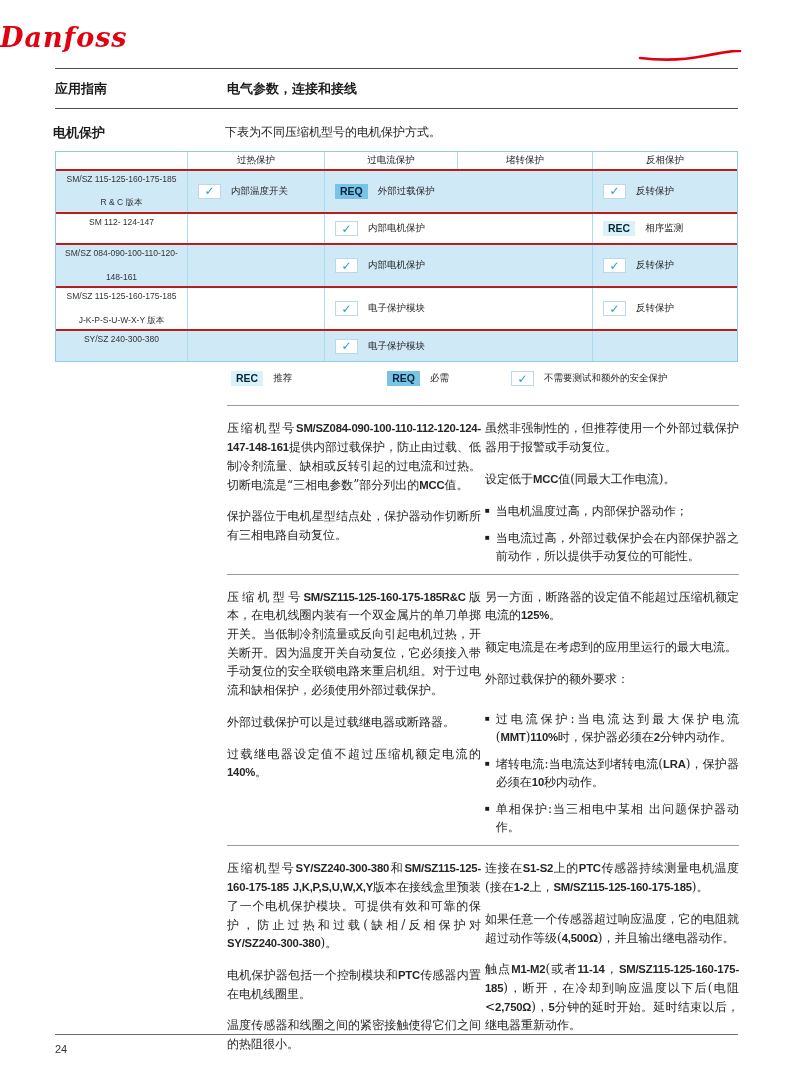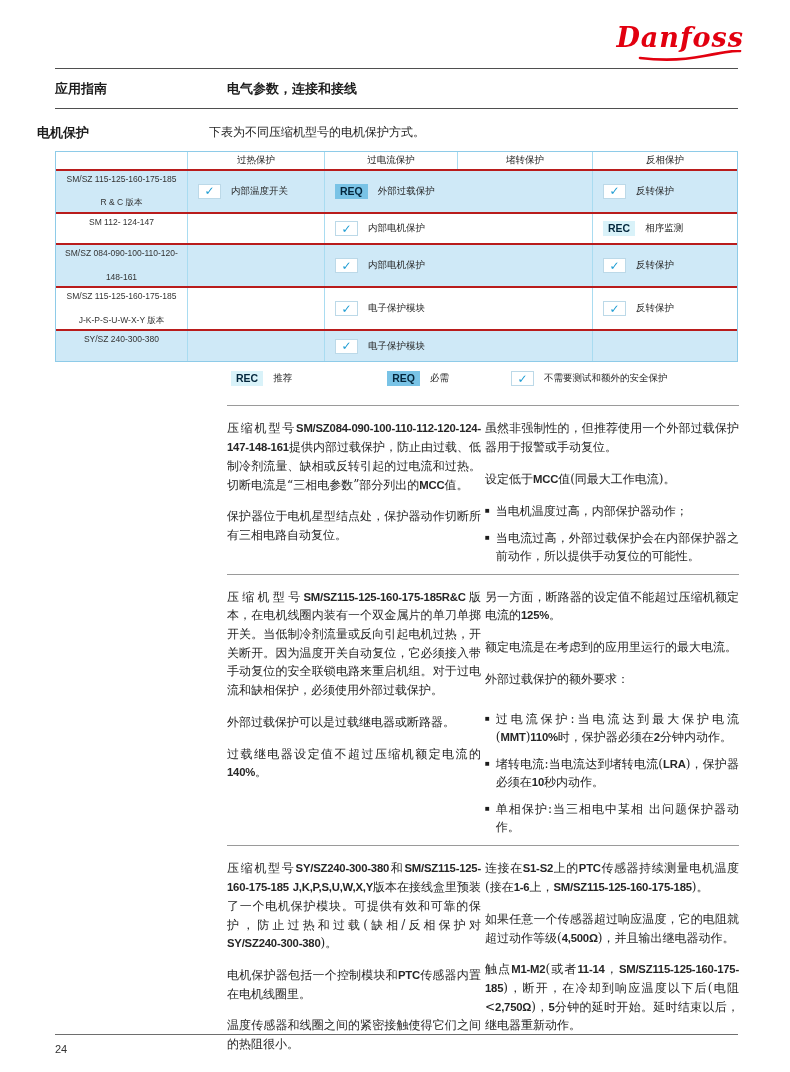--- a/index.html
+++ b/index.html
@@ -2,33 +2,33 @@
 <html><head>
 <meta charset="utf-8">
 <style>
   * { box-sizing: border-box; margin: 0; padding: 0; }
   html, body { width: 790px; height: 1072px; background: #ffffff; overflow: hidden; }
   body { font-family: "Liberation Sans", "DejaVu Sans", sans-serif; color: #1c1c1c; position: relative; }
 
   .page { width: 790px; height: 1072px; position: relative; }
 
   
-  .logo-wrap { padding: 24px 46px 4px 0; text-align: right; }
+  .logo-wrap { padding: 24px 46px 4px 0; text-align: left; }
   .logo-text { font-family: "DejaVu Serif", "Liberation Serif", serif; font-style: italic; font-weight: 700;
                font-size: 27px; color: #e2000f; letter-spacing: 1px; line-height: 1; display: inline-block; }
   .logo-swoosh { display: block; margin: -1px 2px 0 auto; width: 104px; height: 11px; }
 
   .rule  { margin: 3px 52px 0 55px; border-top: 1.5px solid #4f4f4f; }
   .rule2 { margin: 0 52px 0 55px; border-top: 1.5px solid #4f4f4f; }
 
   .titlebar { display: flex; margin: 0 52px 0 55px; padding: 11px 0 10px 0; }
   .titlebar .doc-type { width: 172px; font-size: 13px; font-weight: 700; }
   .titlebar .chapter  { font-size: 13px; font-weight: 700; }
 
-  .sectionbar { display: flex; margin: 0 52px 0 37px; padding-top: 15px; align-items: flex-start; }
+  .sectionbar { display: flex; margin: 0 52px 0 53px; padding-top: 15px; align-items: flex-start; }
   .sectionbar .sec-title { width: 172px; font-size: 13px; font-weight: 700; }
   .sectionbar .sec-intro { font-family: "DejaVu Serif", "Liberation Serif", serif; font-size: 12px; color: #262626; }
 
   
   .ptable { margin: 9px 52px 0 55px; border: 1px solid #8ecbe8; }
   .trow { display: grid; grid-template-columns: 132px 137px 133px 135px 1fr; border-bottom: 2px solid #b91c1c; min-height: 21px; }
   .trow:last-child { border-bottom: none; }
   .thead { background: #ffffff; min-height: 18px; }
   .th { font-size: 9.5px; color: #222; display: flex; align-items: center; justify-content: center;
         border-right: 1px solid #a9dcf1; padding: 2px; }
@@ -249,21 +249,21 @@
     </div>
   </div>
 
   <div class="section sectionC">
     <div class="col">
       <p class="para">压缩机型号<span class="lat">SY/SZ240-300-380</span>和<span class="lat">SM/SZ115-125-160-175-185</span> <span class="lat">J,K,P,S,U,W,X,Y</span>版本在接线盒里预装了一个电机保护模块。可提供有效和可靠的保护，防止过热和过载(缺相/反相保护对<span class="lat">SY/SZ240-300-380</span>)。</p>
       <p class="para">电机保护器包括一个控制模块和<span class="lat">PTC</span>传感器内置在电机线圈里。</p>
       <p class="para">温度传感器和线圈之间的紧密接触使得它们之间的热阻很小。</p>
     </div>
     <div class="col">
-      <p class="para">连接在<span class="lat">S1-S2</span>上的<span class="lat">PTC</span>传感器持续测量电机温度(接在<span class="lat">1-6</span>上，<span class="lat">SM/SZ115-125-160-175-185</span>)。</p>
+      <p class="para">连接在<span class="lat">S1-S2</span>上的<span class="lat">PTC</span>传感器持续测量电机温度(接在<span class="lat">1-2</span>上，<span class="lat">SM/SZ115-125-160-175-185</span>)。</p>
       <p class="para">如果任意一个传感器超过响应温度，它的电阻就超过动作等级(<span class="lat">4,500Ω</span>)，并且输出继电器动作。</p>
       <p class="para">触点<span class="lat">M1-M2</span>(或者<span class="lat">11-14</span>，<span class="lat">SM/SZ115-125-160-175-185</span>)，断开，在冷却到响应温度以下后(电阻&lt;<span class="lat">2,750Ω</span>)，<span class="lat">5</span>分钟的延时开始。延时结束以后，继电器重新动作。</p>
     </div>
   </div>
 
   <div class="footer-rule"></div>
   <div class="page-num">24</div>
 
 </div>
 

